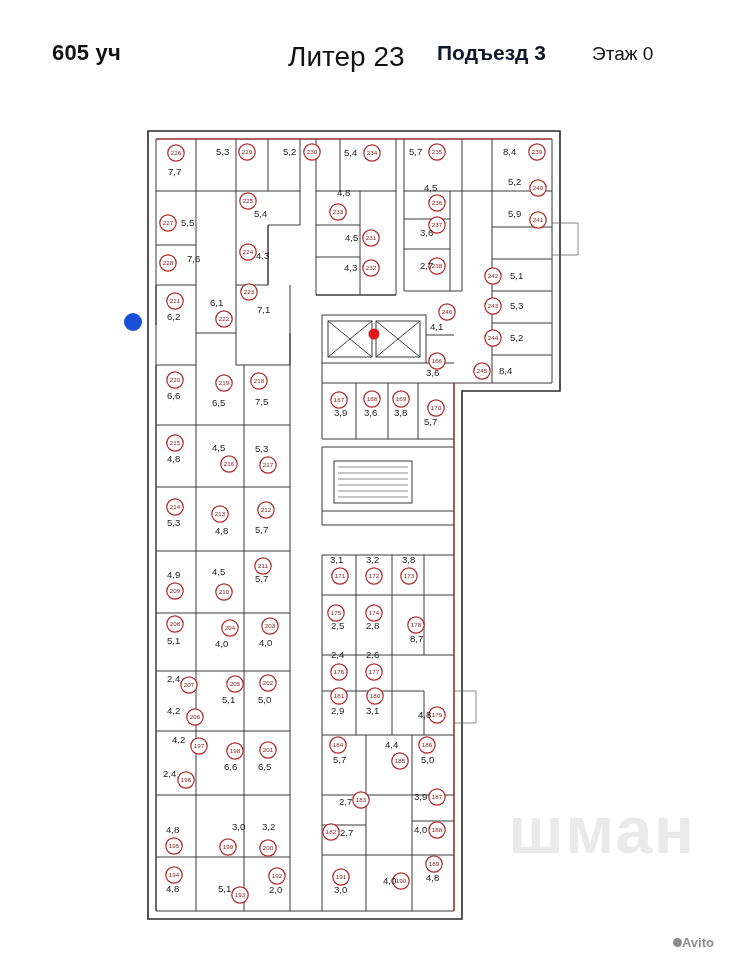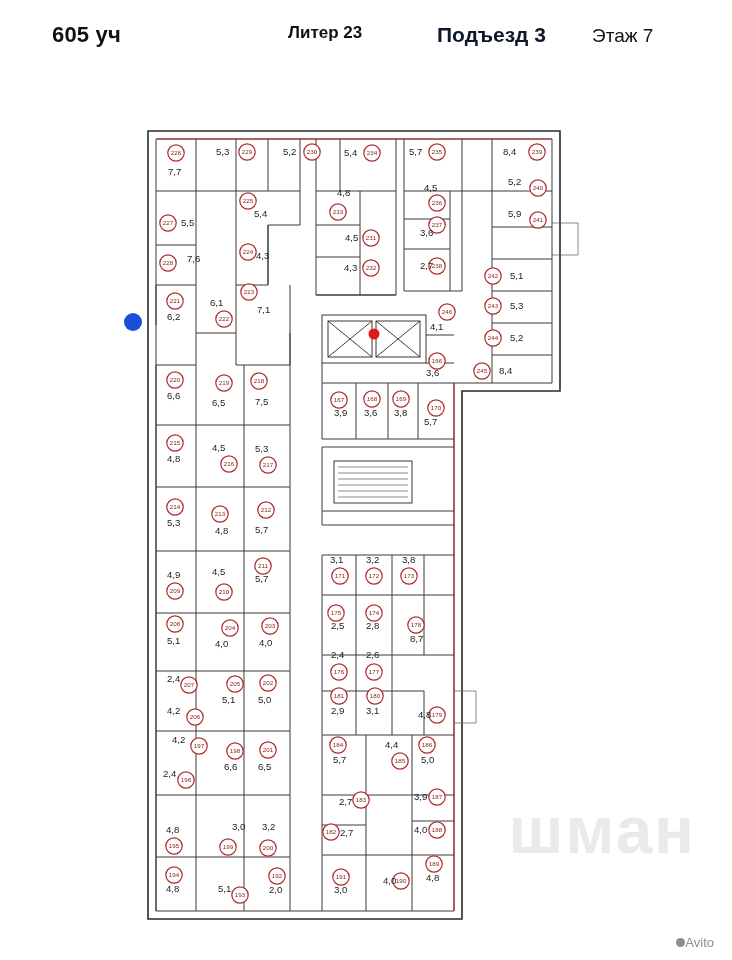--- a/index.html
+++ b/index.html
@@ -11,31 +11,31 @@
     overflow: hidden;
   }
   #root {
     position: relative;
     width: 732px; height: 960px;
     background: #ffffff;
   }
   
   .header {
     position: absolute;
-    top: 22px; left: 0; width: 659px; height: 44px;
+    top: 40px; left: 0; width: 659px; height: 44px;
     display: flex; align-items: center;
   }
   .hdr-left {
     position: absolute; left: 52px; top: 0;
     font-size: 22px; font-weight: bold; color: #111;
     letter-spacing: 0.2px;
   }
   .hdr-mid {
     position: absolute; left: 288px; top: 1px;
-    font-size: 17px; font-weight: bold; color: #111;
+    font-size: 28px; font-weight: normal; color: #111;
   }
   .hdr-mid2 {
     position: absolute; left: 437px; top: 1px;
     font-size: 21px; font-weight: bold; color: #0f172a;
   }
   .hdr-right {
     position: absolute; left: 592px; top: 3px;
     font-size: 19px; font-weight: normal; color: #111;
   }
   
@@ -63,34 +63,34 @@
     color: rgba(160,160,160,0.22);
     letter-spacing: 2px;
     font-family: "Liberation Sans", sans-serif;
     pointer-events: none;
     user-select: none;
   }
   .avito {
     position: absolute;
     right: 18px; bottom: 10px;
     display: flex; align-items: center; 
-    color: #8d8d8d; font-size: 13px; font-weight: normal;
+    color: #8d8d8d; font-size: 13px; font-weight: bold;
   }
   .avito .dot { width: 9px; height: 9px; border-radius: 50%; background: #8d8d8d; display:inline-block; }
 </style>
 </head>
 <body>
 
 <div id="root">
 
   <div class="header">
     <div class="hdr-left">605 уч</div>
     <div class="hdr-mid">Литер 23</div>
     <div class="hdr-mid2">Подъезд 3</div>
-    <div class="hdr-right">Этаж 7</div>
+    <div class="hdr-right">Этаж 0</div>
   </div>
 
   <div class="plan-wrap">
     <svg class="plan" width="732" height="840" viewBox="0 0 732 840" xmlns="http://www.w3.org/2000/svg">
 
       <path class="wall" d="M148,36 L560,36 L560,296 L462,296 L462,824 L148,824 Z"></path>
       <path class="wall-thin" d="M156,44 L552,44 L552,288 L454,288 L454,816 L156,816 Z"></path>
 
       <path class="wall-thin" d="M156,96 L300,96"></path>
       <path class="wall-thin" d="M196,44 L196,96"></path>

